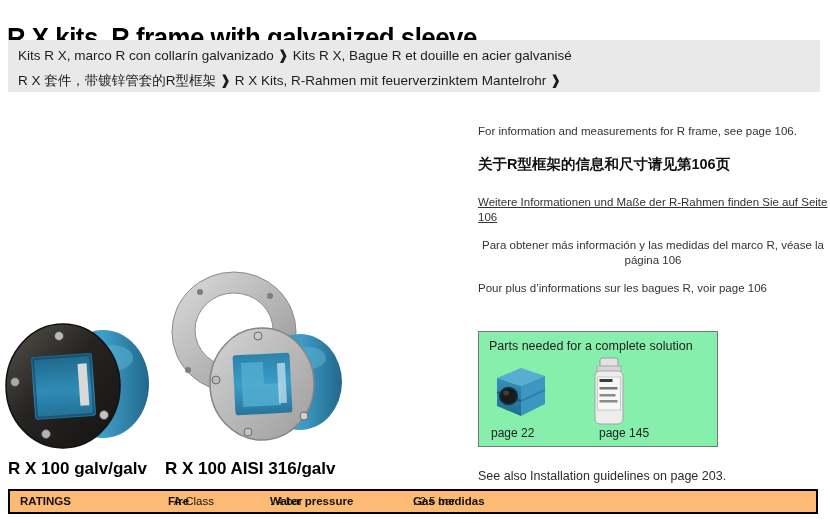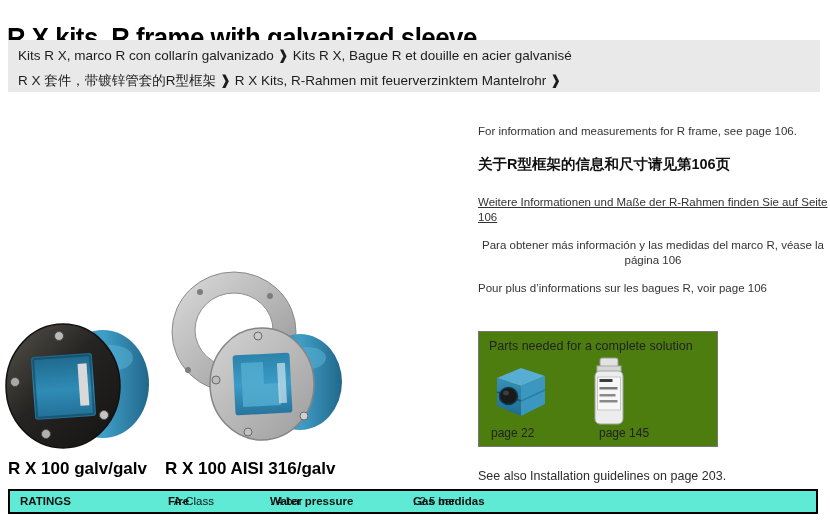--- a/index.html
+++ b/index.html
@@ -9,32 +9,32 @@
   .page-title{left:7px;top:3px;font-size:28px;font-weight:bold;color:#000;
               letter-spacing:-0.5px;transform:scaleX(.92);transform-origin:left top;white-space:nowrap;}
   .band{left:8px;top:40px;width:802px;height:49px;background:#e9e9e9;
         padding:3px 0 0 10px;font-size:13.5px;line-height:25px;color:#1c1c1c;}
   .info-p{left:478px;width:350px;font-size:11.5px;line-height:15.5px;color:#333;}
   .info-en{top:112px;}
   .info-zh{top:142px;font-size:14.5px;font-weight:bold;color:#111;}
   .info-de{top:183px;text-decoration:underline;}
   .info-es{top:226px;text-align:center;}
   .info-fr{top:269px;}
-  .parts-box{left:478px;top:331px;width:238px;height:114px;border:1px solid #777;background:#4d7c0f;}
+  .parts-box{left:478px;top:331px;width:238px;height:114px;border:1px solid #777;background:#86efac;}
   .parts-title{position:absolute;left:10px;top:7px;font-size:12.5px;color:#222;}
   .part-img-1{position:absolute;left:12px;top:30px;}
   .part-img-2{position:absolute;left:112px;top:24px;}
   .part-label{position:absolute;top:94px;font-size:12px;color:#222;}
   .part-label-1{left:12px;}
   .part-label-2{left:108px;padding-left:12px;}
   .see-also{left:478px;top:456px;font-size:12.5px;color:#2b2b2b;}
   .caption{top:459px;font-size:17px;font-weight:bold;color:#000;}
   .caption-1{left:8px;}
   .caption-2{left:165px;}
-  .ratings-bar{left:8px;top:489px;width:806px;height:21px;border:2px solid #000;background:#5eead4;text-decoration:underline;}
+  .ratings-bar{left:8px;top:489px;width:806px;height:21px;border:2px solid #000;background:#fdba74;text-decoration:underline;}
   .ratings-bar span{position:absolute;top:0;line-height:21px;font-size:11.5px;color:#111;white-space:nowrap;}
   .r-head{left:10px;font-weight:bold;}
   .r-item-0{left:158px;}
   .r-item-1{left:260px;}
   .r-item-2{left:403px;}
   .r-label{font-weight:bold;}
   .photo-left{left:5px;top:320px;}
   .photo-right{left:158px;top:270px;}
 </style>
 </head>

